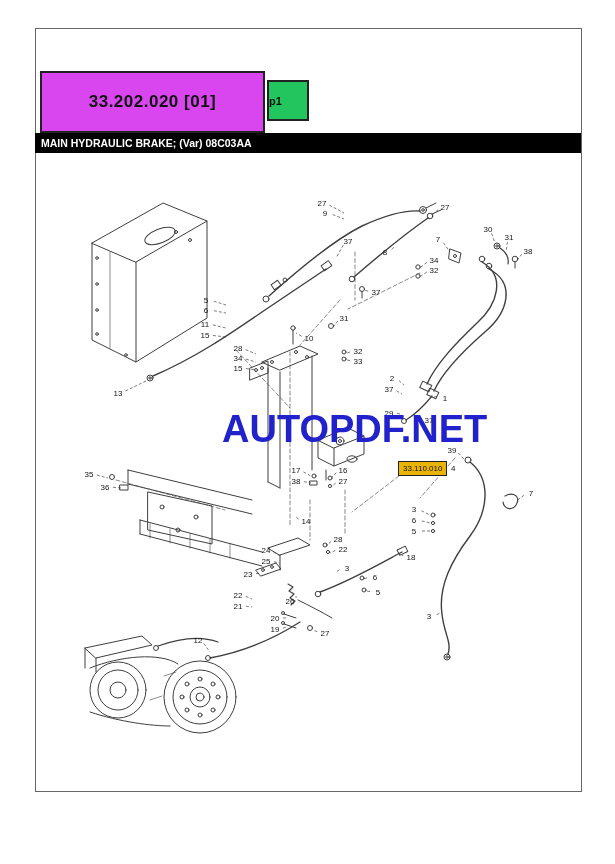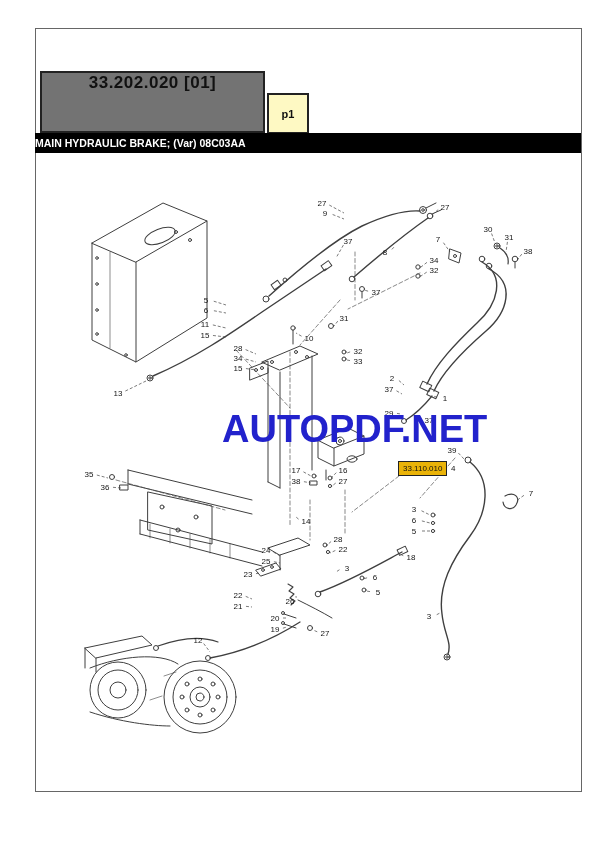--- a/index.html
+++ b/index.html
@@ -6,32 +6,32 @@
   body{
     width:615px;height:864px;position:relative;background:#ffffff;
     font-family:"Liberation Sans",sans-serif;overflow:hidden;color:#111;
   }
   .frame{
     position:absolute;left:35px;top:28px;width:545px;height:762px;
     border:1px solid #666;background:#fff;
   }
   .header-box{
     position:absolute;left:40px;top:71px;width:221px;height:58px;
-    border:2px solid #222;background:#737373;display:flex;align-items:flex-start;justify-content:center;
+    border:2px solid #222;background:#d946ef;display:flex;align-items:center;justify-content:center;
     font-size:17px;font-weight:bold;letter-spacing:0.5px;z-index:3;
   }
   .pnum-box{
-    position:absolute;left:267px;top:93px;width:38px;height:37px;
-    border:2px solid #222;background:#fef9c3;display:flex;align-items:center;justify-content:center;
+    position:absolute;left:267px;top:80px;width:38px;height:37px;
+    border:2px solid #222;background:#22c55e;display:flex;align-items:center;
     font-size:11px;font-weight:bold;z-index:3;
   }
   .title-bar{
     position:absolute;left:35px;top:133px;width:546px;height:20px;
     background:#000;color:#fff;font-size:10.5px;font-weight:bold;
-    line-height:20px;box-sizing:border-box;z-index:3;
+    line-height:20px;padding-left:6px;box-sizing:border-box;z-index:3;
   }
   .diagram-svg{position:absolute;left:0;top:0;z-index:2;}
   .watermark{
     position:absolute;left:181px;top:408px;z-index:5;
     font-size:38px;font-weight:bold;color:#2222cc;pointer-events:none;white-space:nowrap;margin-left:41px;
   }
   .ref-box{
     position:absolute;left:398px;top:461px;border:1px solid #222;background:#eab308;
     font-size:8px;padding:2px 4px;z-index:4;line-height:9px;
   }

